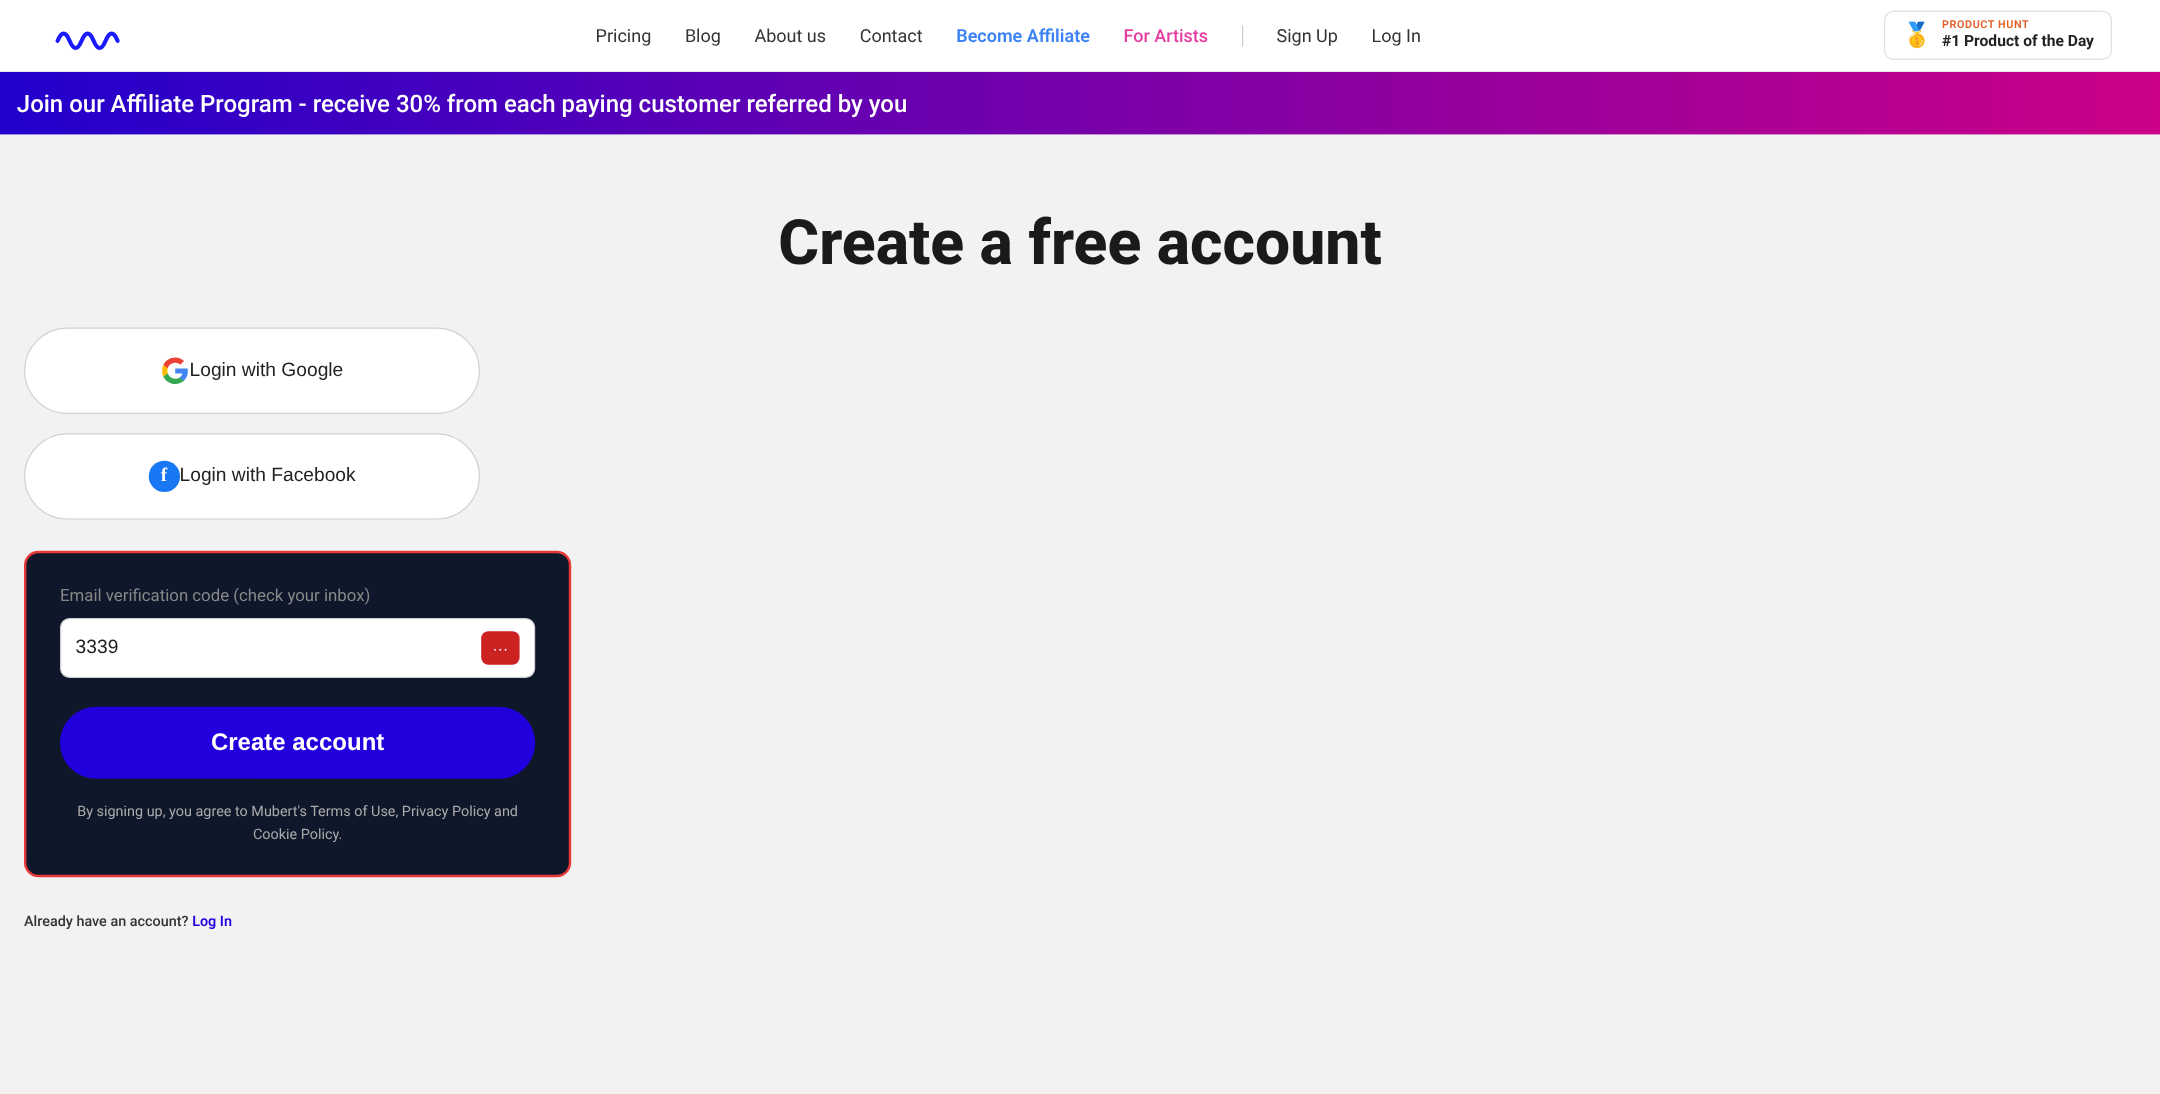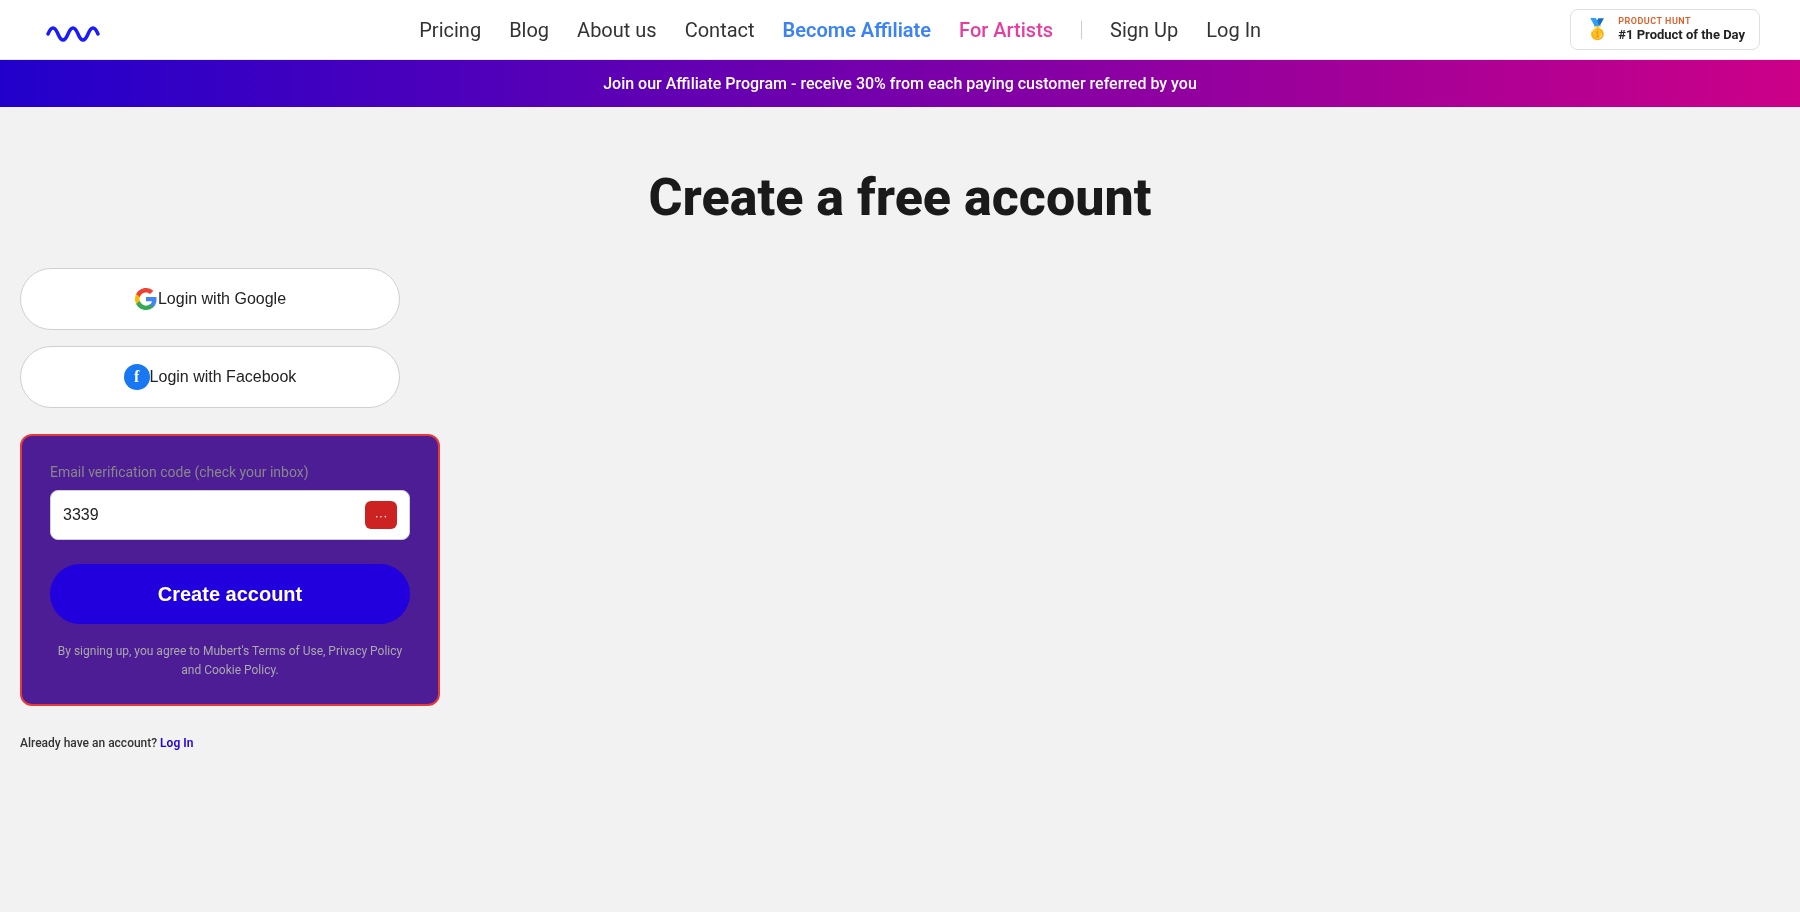--- a/index.html
+++ b/index.html
@@ -26,21 +26,21 @@
     .nav-logo svg {
       width: 70px;
       height: 36px;
     }
     .nav-links {
       display: flex;
       align-items: center;
       gap: 28px;
     }
     .nav-link {
-      font-size: 20px;
+      font-size: 15px;
       color: #333;
       text-decoration: none;
       cursor: pointer;
     }
     .nav-link.affiliate {
       color: #3b82f6;
       font-weight: 600;
     }
     .nav-link.artists {
       color: #e63ea0;
@@ -78,24 +78,23 @@
     }
     .ph-rank {
       font-size: 13px;
       font-weight: 700;
       color: #222;
     }
 
     
     .banner {
       background: linear-gradient(90deg, #2200cc 0%, #cc0088 100%);
-      text-align: center;
       padding: 14px;
       color: #fff;
-      font-size: 16px;
+      font-size: 20px;
       font-weight: 500;
     }
 
     
     .main-content {
       display: flex;
       flex-direction: column;
       padding: 60px 20px 60px;
     }
 
@@ -106,37 +105,37 @@
       margin-bottom: 40px;
       text-align: center;
     }
 
     
     .social-btn {
       display: flex;
       align-items: center;
       justify-content: center;
       width: 380px;
-      height: 62px;
+      height: 72px;
       border: 1.5px solid #d0d0d0;
       border-radius: 50px;
       background: #fff;
       font-size: 16px;
       color: #222;
       cursor: pointer;
       margin-bottom: 16px;
       font-weight: 500;
     }
 
     
     .email-card {
-      width: 420px;
+      width: 456px;
       border: 2px solid #e63a3a;
       border-radius: 12px;
-      background: #4c1d95;
+      background: #0f172a;
       padding: 28px 28px 24px;
       margin-top: 10px;
     }
     .email-label {
       font-size: 14px;
       color: #888;
       margin-bottom: 10px;
     }
     .email-input-row {
       display: flex;

